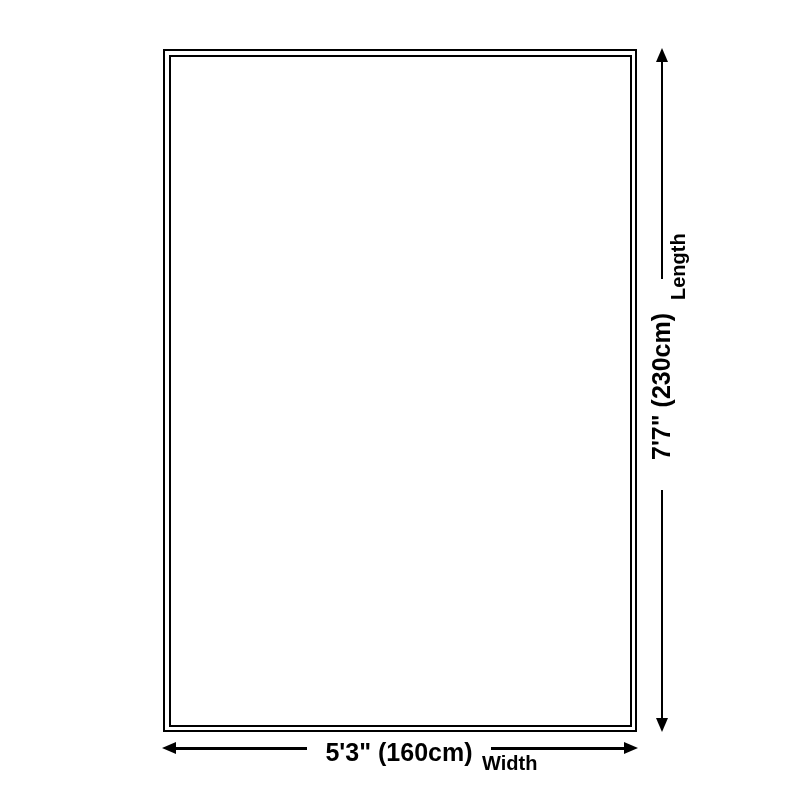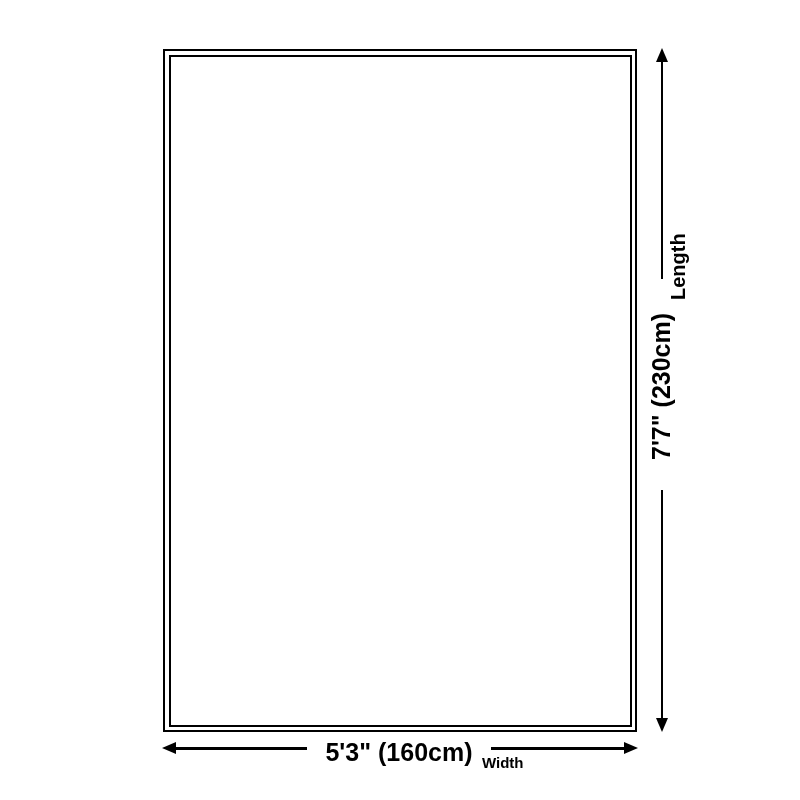--- a/index.html
+++ b/index.html
@@ -97,21 +97,21 @@
     font-size:20px;line-height:22px;
   }
   .width-value{
     left:307px;top:737px;
     width:184px;height:30px;
     font-size:25px;line-height:30px;
     text-align:center;
   }
   .width-label{
     left:482px;top:753px;
-    font-size:15px;line-height:20px;
+    font-size:20px;line-height:20px;
   }
 </style>
 </head>
 <body>
 
 <div class="canvas">
 
   <div class="rug-outer">
     <div class="rug-inner"></div>
   </div>

